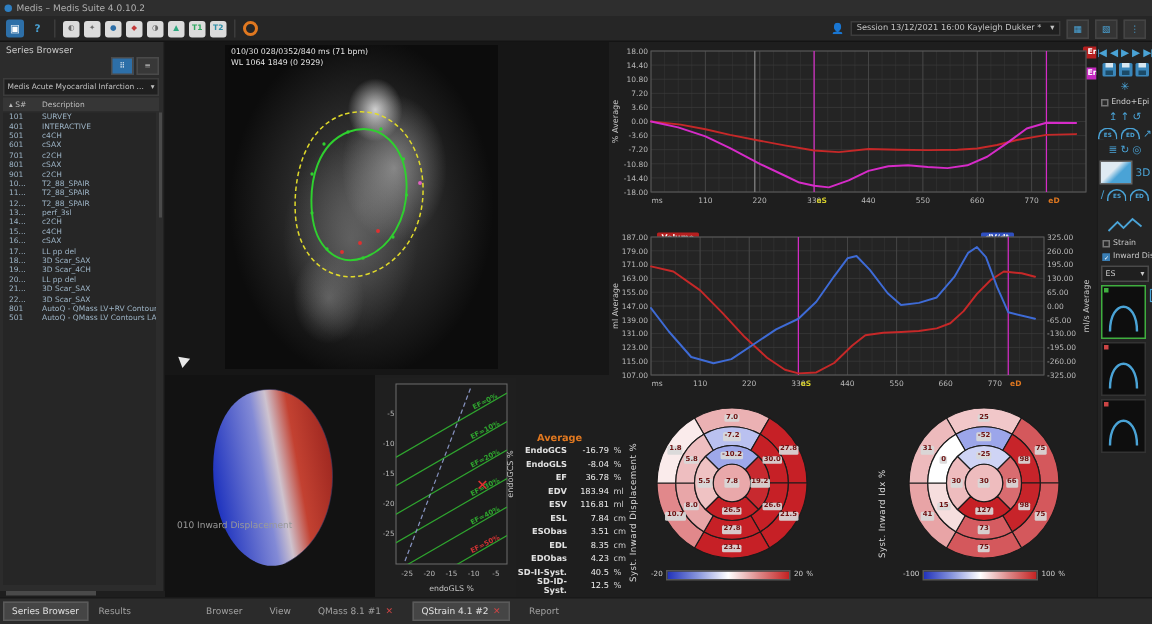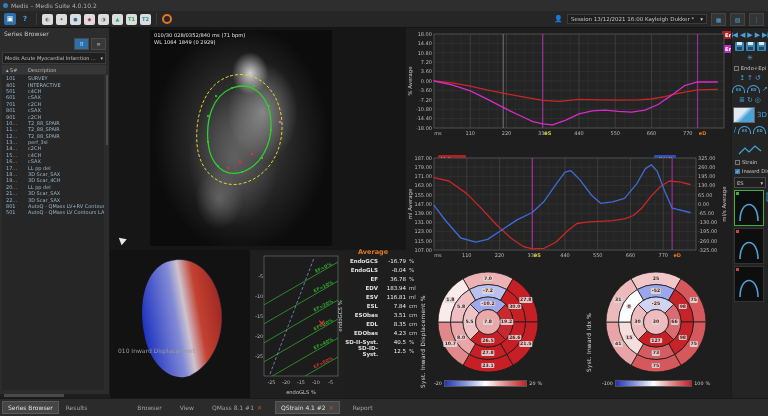--- a/index.html
+++ b/index.html
@@ -50,21 +50,21 @@
       radial-gradient(34px 44px at 38% 78%, rgba(170,170,170,.4), rgba(0,0,0,0) 70%),
       radial-gradient(100px 130px at 50% 50%, rgba(80,80,80,.9), rgba(12,12,12,1) 88%);}
   #mri-ov{position:absolute;left:44px;top:4px;font-size:5.2px;color:#e6e6e6;line-height:7px;text-shadow:0 0 2px #000;}
   #mri-arrow{position:absolute;left:8px;bottom:6px;width:0;height:0;border-top:4px solid transparent;
              border-bottom:4px solid transparent;border-right:7px solid #e8e8e8;transform:rotate(40deg);}
   #v3d{left:110px;top:250px;width:140px;height:148px;background:#121212;}
   #v3d-label{position:absolute;left:8px;bottom:44px;font-size:6px;color:#9a9a9a;}
   #efpanel{left:250px;top:252px;width:94px;height:146px;background:#1f1f1f;}
   
   #avg{left:344px;top:248px;width:82px;height:150px;}
-  #avg-title{font-size:6.5px;font-weight:bold;color:#e07820;padding-left:14px;}
+  #avg-title{font-size:6.5px;font-weight:bold;color:#e07820;padding-left:14px;margin-top:40px;}
   .avg-row{display:flex;height:9px;align-items:center;font-size:5.5px;}
   .avg-row .l{width:34px;text-align:right;font-weight:bold;color:#e0e0e0;}
   .avg-row .v{width:28px;text-align:right;color:#f0f0f0;}
   .avg-row .u{width:14px;padding-left:3px;color:#cfcfcf;}
   
   #charts{left:404px;top:28px;width:326px;height:240px;}
   #chart-strain{position:absolute;left:0;top:0;width:326px;height:122px;}
   #chart-volume{position:absolute;left:0;top:122px;width:326px;height:118px;}
   .lchip{position:absolute;font-size:5.2px;font-weight:bold;color:#fff;padding:1px 3px;border-radius:1px;white-space:nowrap;}
   #tooltip{position:absolute;left:52px;top:84px;background:#c428c0;color:#fff;font-size:5px;padding:1px 2px;white-space:nowrap;}

